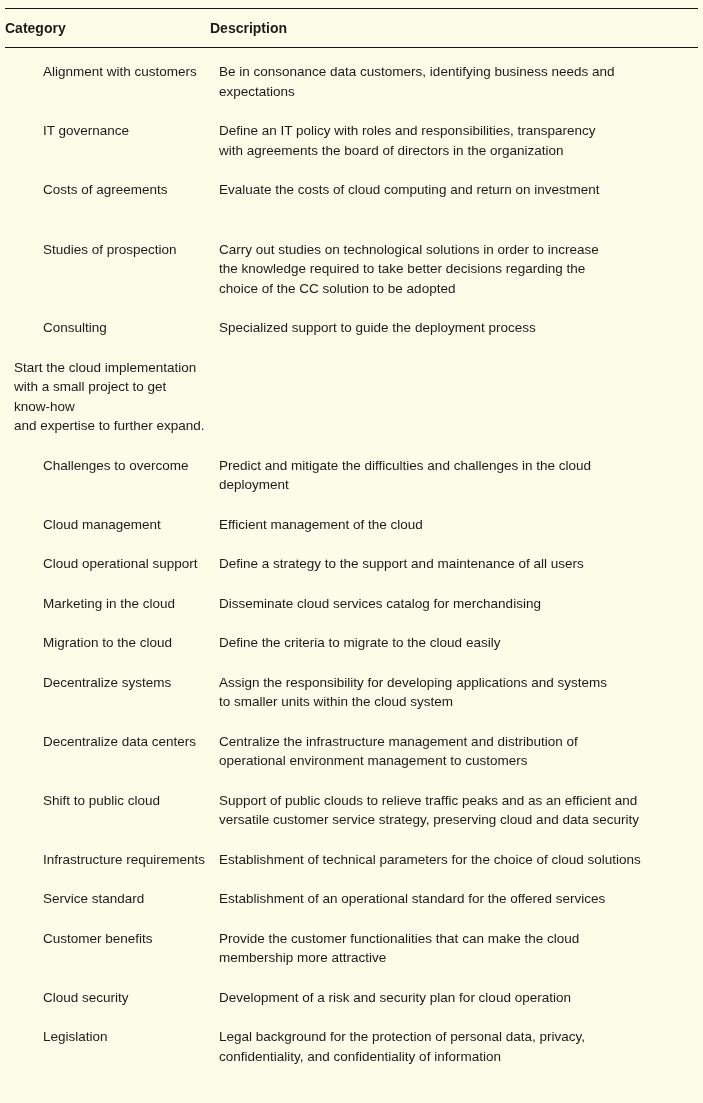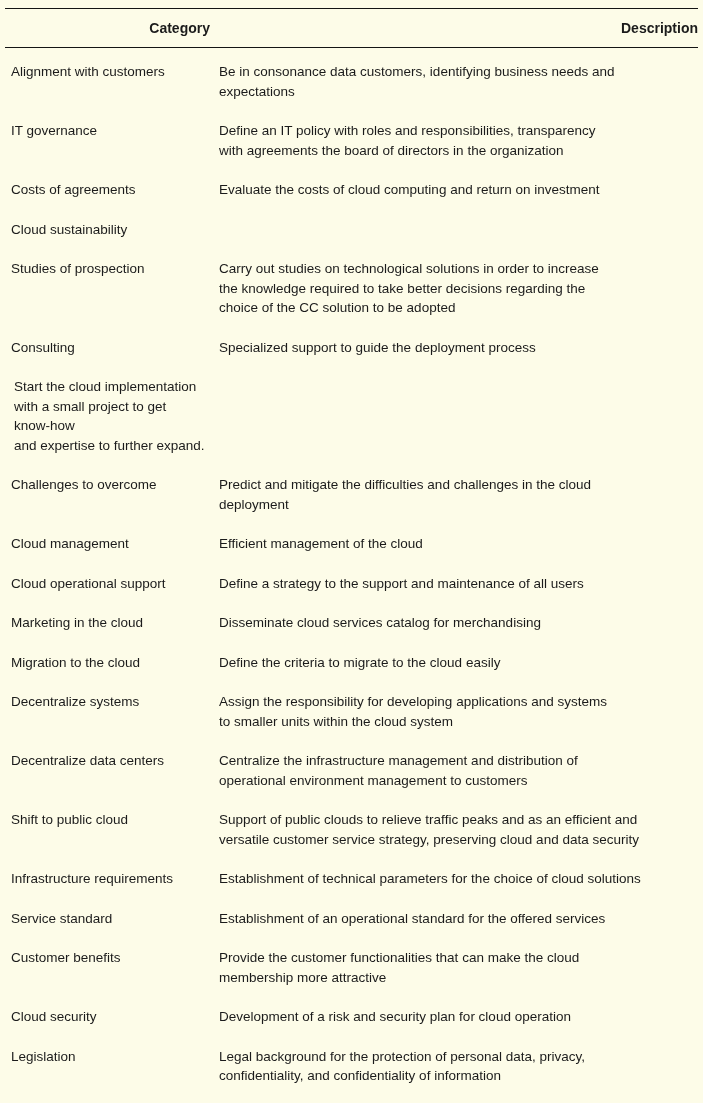--- a/index.html
+++ b/index.html
@@ -20,21 +20,21 @@
   .rule {
     height: 0;
     border-top: 1.5px solid #141414;
   }
   .hdr {
     display: grid;
     grid-template-columns: 205px 1fr;
     padding: 10px 0 9px 0;
   }
   .hcell {
-    text-align: right;
+    text-align: left;
     font-weight: bold;
     font-size: 14px;
     line-height: 19px;
   }
   .rows {
     padding: 14px 0 20px 0;
   }
   .row {
     display: grid;
     grid-template-columns: 205px 1fr;
@@ -42,20 +42,21 @@
   }
   .row:last-child {
     margin-bottom: 0;
   }
   .cell {
     font-size: 13.5px;
     line-height: 19.5px;
   }
   .cell.cat {
     padding-left: 6px;
+    margin-left: 32px;
   }
   .cell.desc {
     padding-left: 9px;
     padding-right: 4px;
     white-space: pre-line;
   }
 </style>
 </head>
 <body>
 
@@ -78,21 +79,20 @@
     <div class="cell desc">Define an IT policy with roles and responsibilities, transparency
 with agreements the board of directors in the organization</div>
   </div>
 
   <div class="row">
     <div class="cell cat">Costs of agreements</div>
     <div class="cell desc">Evaluate the costs of cloud computing and return on investment</div>
   </div>
 
   <div class="row">
-    <div class="cell cat">Cloud sustainability</div>
   </div>
 
   <div class="row">
     <div class="cell cat">Studies of prospection</div>
     <div class="cell desc">Carry out studies on technological solutions in order to increase
 the knowledge required to take better decisions regarding the
 choice of the CC solution to be adopted</div>
   </div>
 
   <div class="row">

